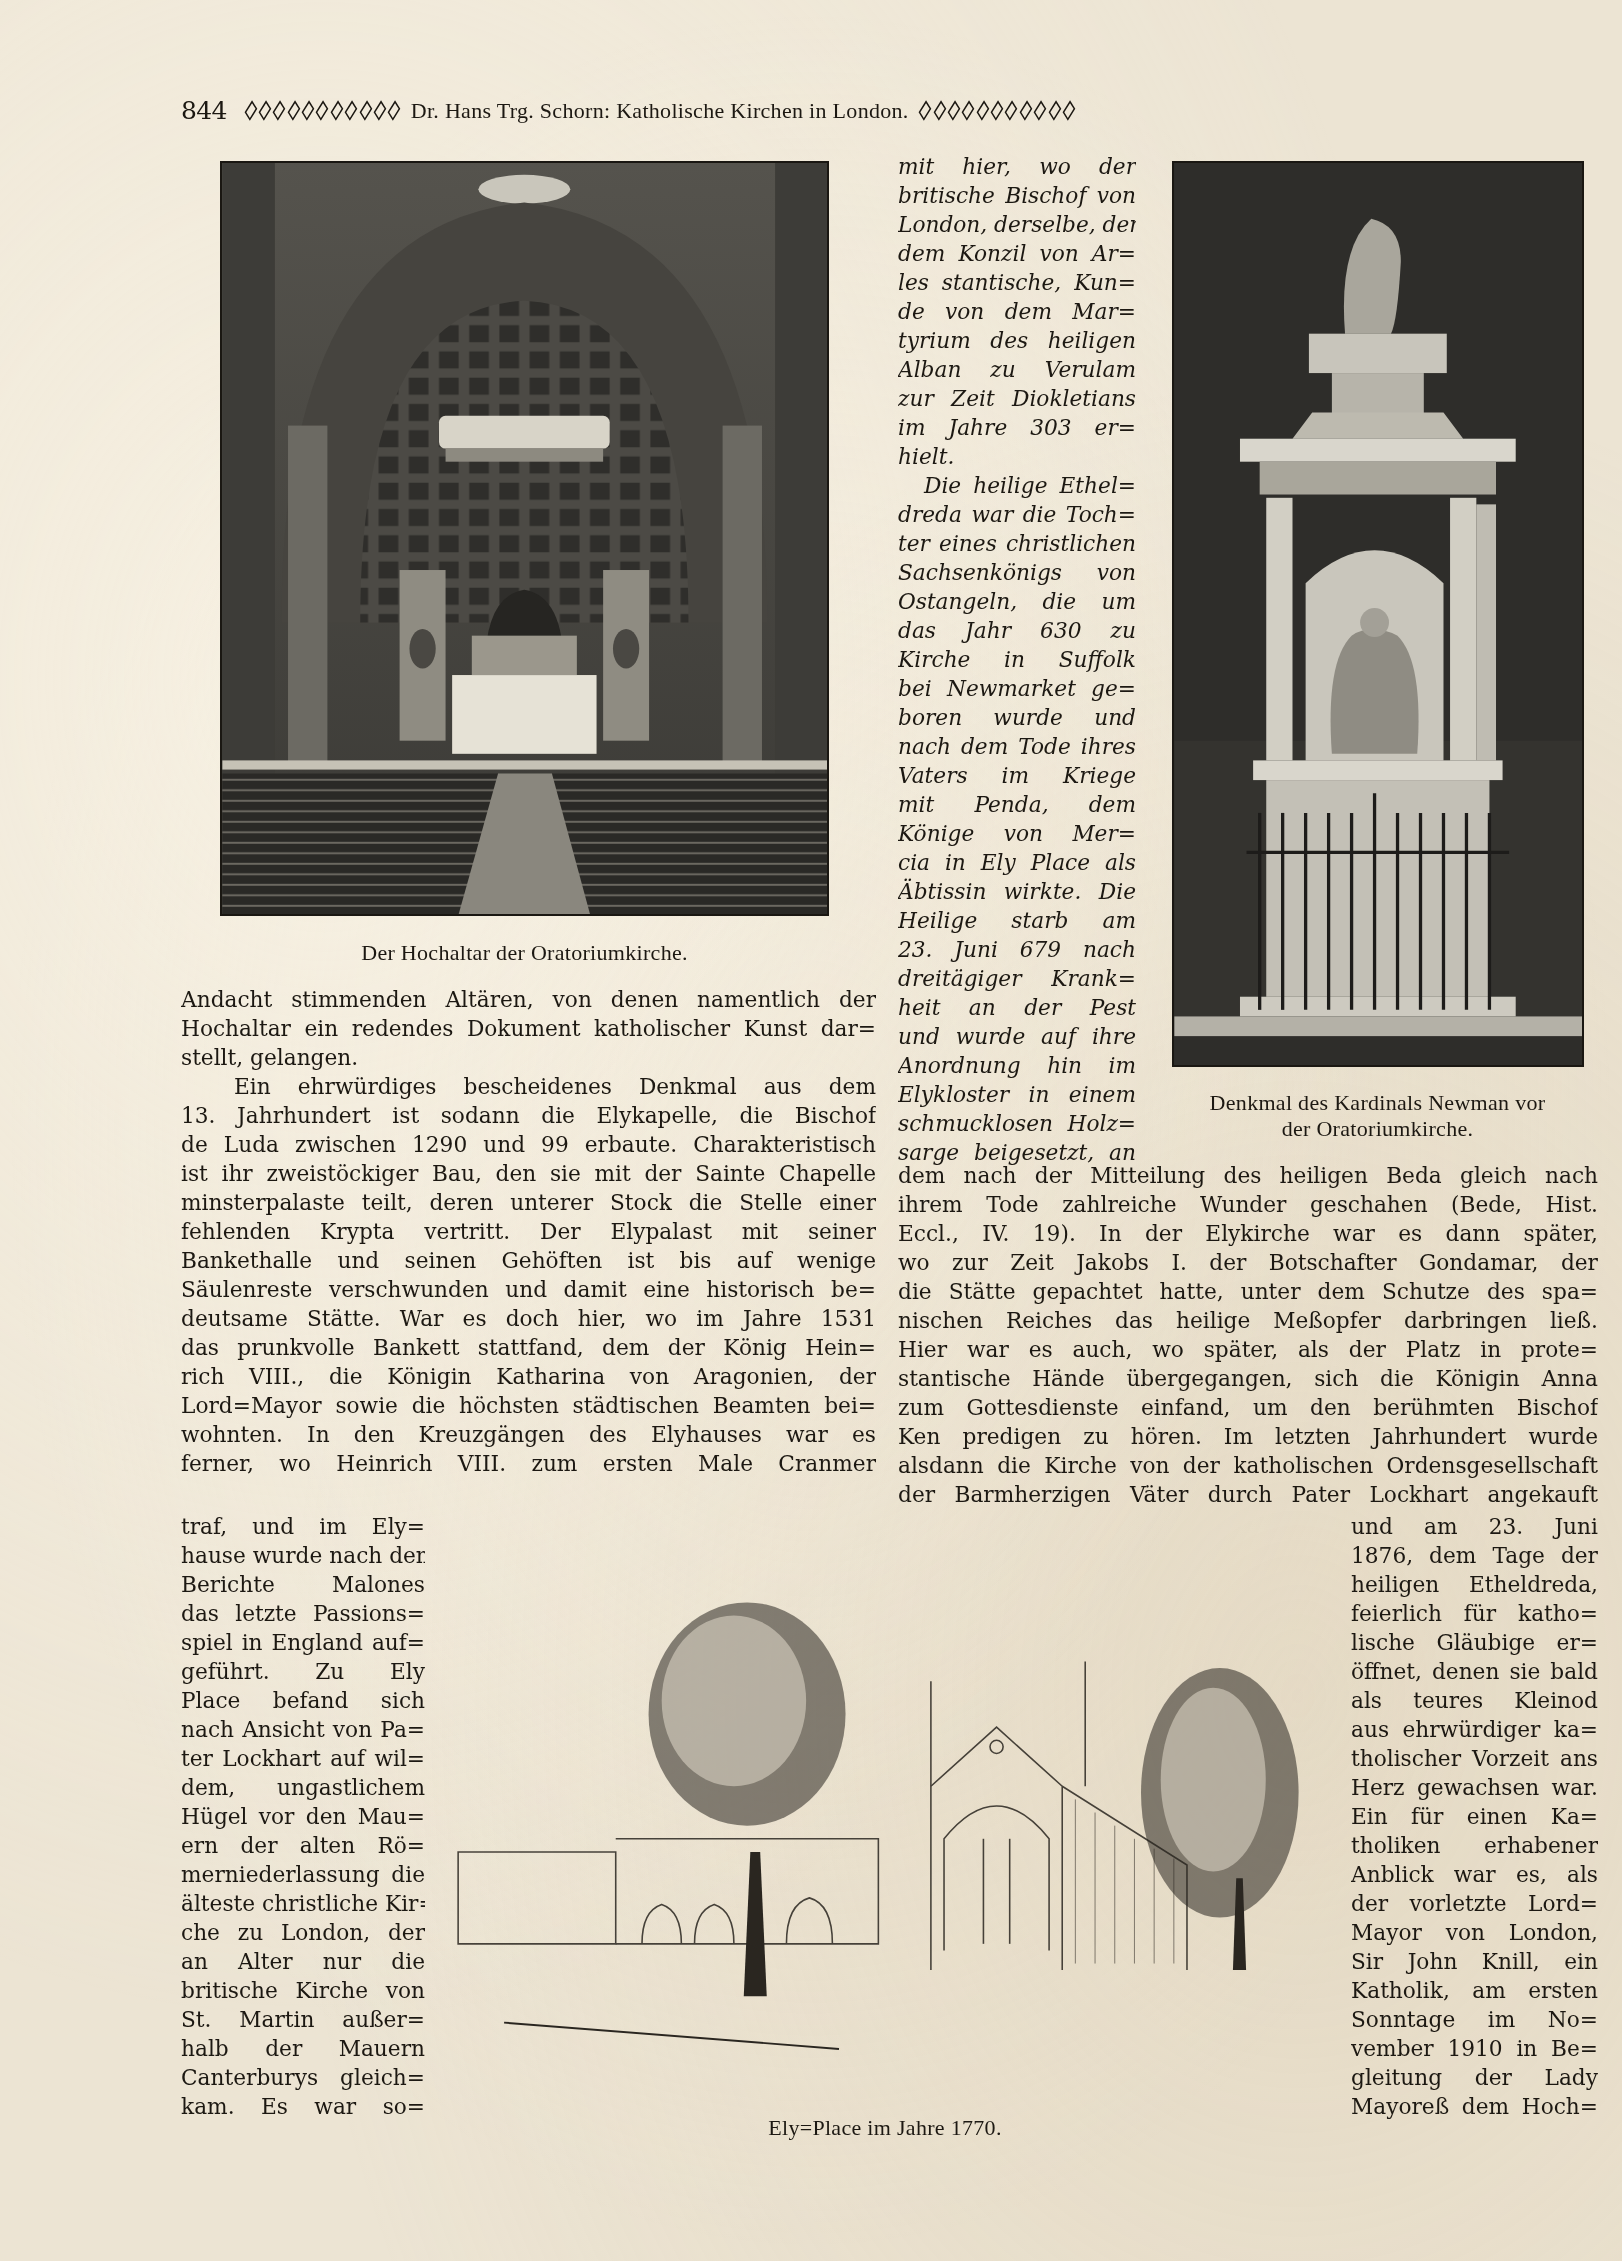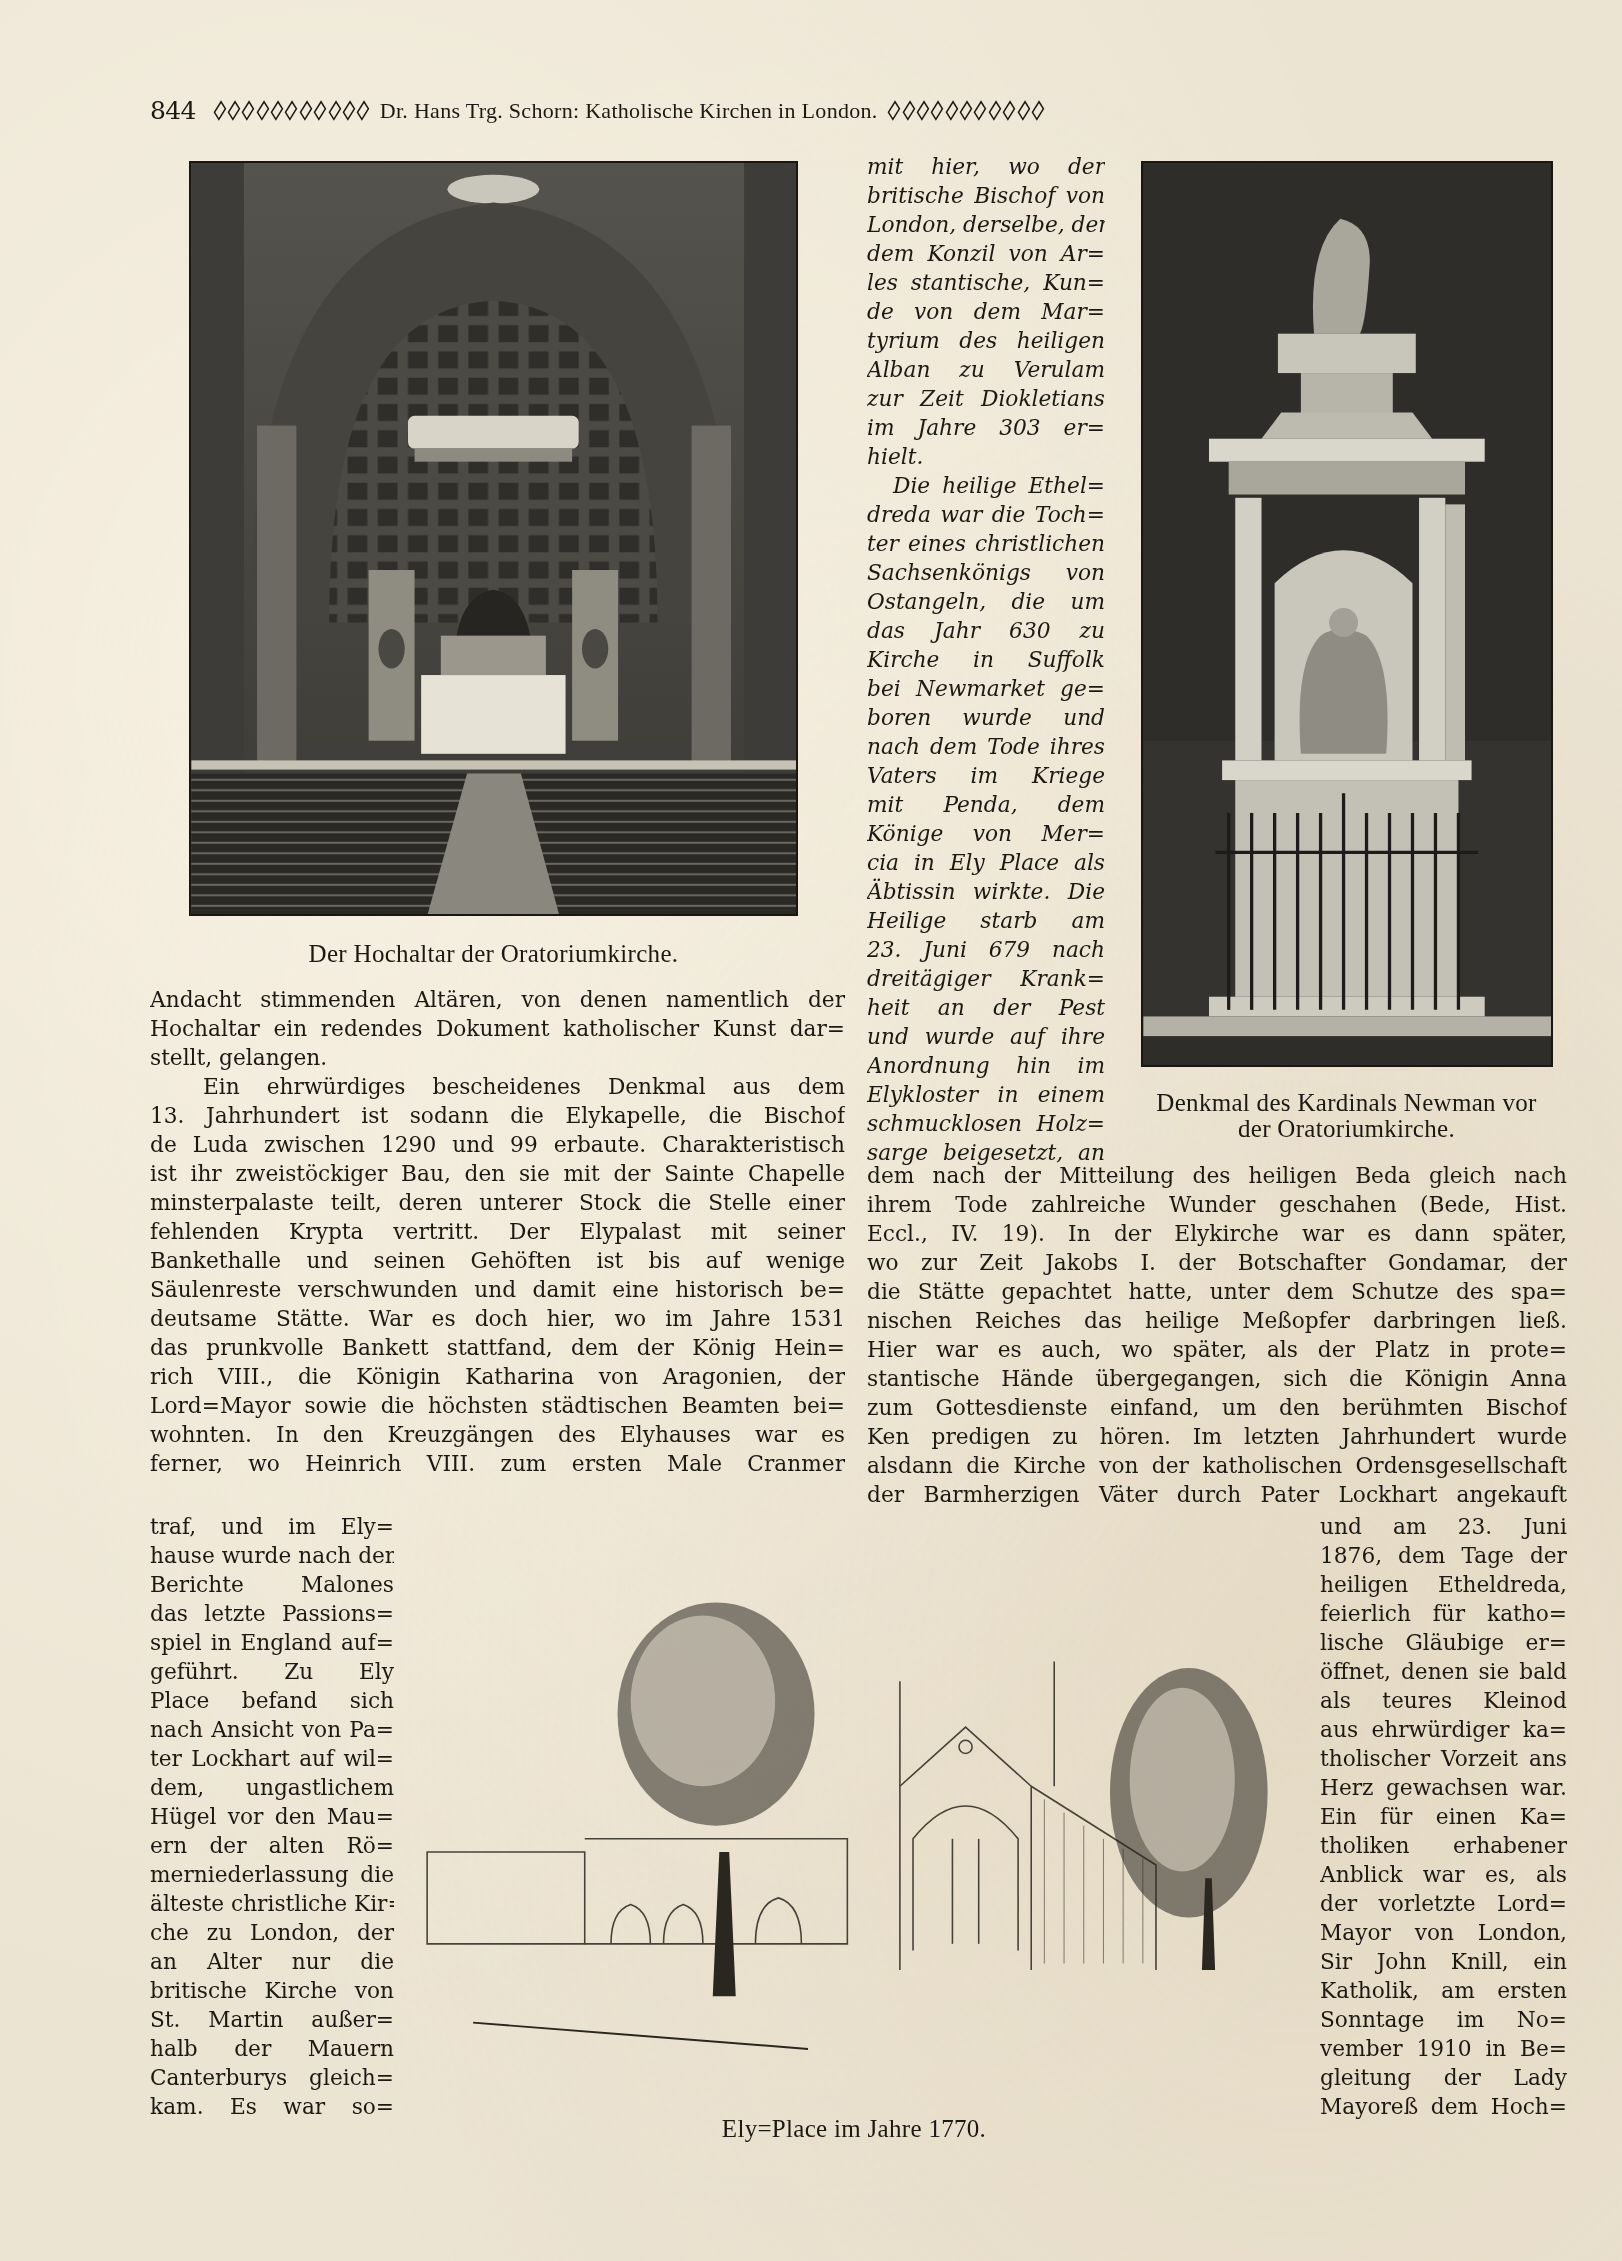--- a/index.html
+++ b/index.html
@@ -6,21 +6,21 @@
   body {
     width: 1623px; height: 2261px; position: relative; overflow: hidden;
     background: #ece4d3;
     background-image:
       radial-gradient(ellipse at 20% 30%, rgba(255,250,238,0.55), rgba(0,0,0,0) 60%),
       radial-gradient(ellipse at 80% 75%, rgba(214,198,168,0.35), rgba(0,0,0,0) 55%),
       radial-gradient(ellipse at 50% 50%, rgba(244,237,222,0.4), rgba(0,0,0,0) 70%);
     font-family: "DejaVu Serif", "Liberation Serif", serif;
     color: #1c1812;
   }
-  .abs { position: absolute; }
+  .abs { position: absolute; margin-left: 31px; }
 
   
   .header { left: 150px; top: 92px; width: 1412px; height: 37px; display: flex; align-items: center; font-size: 25px; }
   .page-num { width: 53px; letter-spacing: -0.7px; }
   .orn { display: flex; align-items: center; gap: 2.6px; margin: 0 10.5px; }
   .orn span { display: inline-block; width: 11.8px; height: 17px; border: 2px solid #1c1812; transform: scaleX(0.62) rotate(45deg); box-sizing: border-box; }
   .running-title { font-family: "Liberation Serif", serif; font-size: 22px; white-space: nowrap; letter-spacing: 0.3px; }
 
   
   .text { font-size: 21.7px; line-height: 29px; text-align: justify; }
@@ -30,21 +30,21 @@
   .col-mid { left: 867px; top: 152px; width: 238px; font-style: italic; }
   .col-left-a { left: 150px; top: 985px; width: 695px; }
   .col-right-b { left: 867px; top: 1161px; width: 700px; }
   .col-left-c { left: 150px; top: 1512px; width: 244px; }
   .col-right-c { left: 1320px; top: 1512px; width: 247px; }
 
   
   .photo { border: 2px solid #1a1712; box-sizing: border-box; overflow: hidden; }
   .fig-altar { left: 189px; top: 161px; width: 609px; height: 755px; background: #3b3a36; }
   .fig-newman { left: 1141px; top: 161px; width: 412px; height: 906px; background: #2c2b28; }
-  .caption { font-family: "Liberation Serif", serif; font-size: 25px; text-align: center; letter-spacing: 0.3px; }
+  .caption { font-family: "Liberation Serif", serif; font-size: 22px; text-align: center; letter-spacing: 0.3px; }
   .cap-altar { left: 189px; top: 940px; width: 609px; }
   .cap-newman { left: 1130px; top: 1090px; width: 433px; line-height: 26px; }
   .cap-ely { left: 657px; top: 2115px; width: 394px; }
   .fig-ely { left: 414px; top: 1576px; width: 893px; height: 519px; }
 </style>
 </head>
 <body>
 
 <div class="abs header">
   <span class="page-num">844</span>

